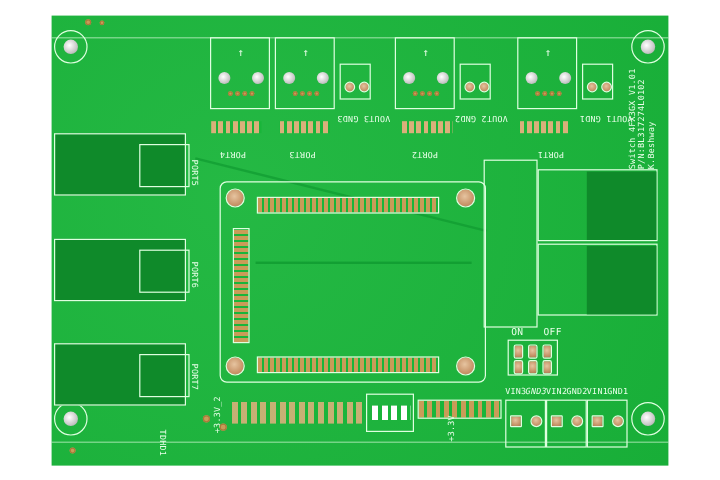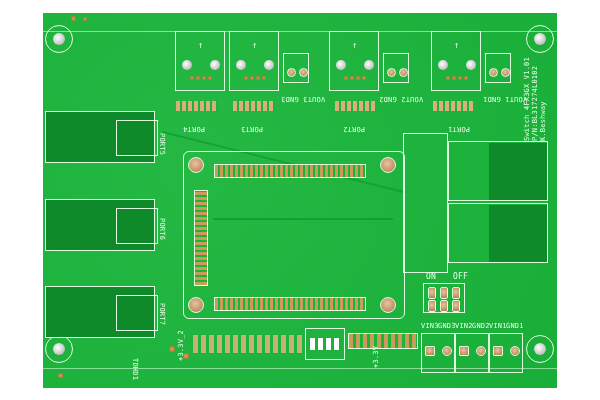--- a/index.html
+++ b/index.html
@@ -153,21 +153,21 @@
     <div class="abs bigpad" style="left:4px;top:3px;width:6px;height:10px;border-radius:2px;"></div>
     <div class="abs bigpad" style="left:16px;top:3px;width:6px;height:10px;border-radius:2px;"></div>
     <div class="abs bigpad" style="left:28px;top:3px;width:6px;height:10px;border-radius:2px;"></div>
     <div class="abs bigpad" style="left:4px;top:16px;width:6px;height:10px;border-radius:2px;"></div>
     <div class="abs bigpad" style="left:16px;top:16px;width:6px;height:10px;border-radius:2px;"></div>
     <div class="abs bigpad" style="left:28px;top:16px;width:6px;height:10px;border-radius:2px;"></div>
   </div>
 
   <div class="abs" style="left:378px;top:310px;display:flex;gap:1px;">
     <span class="silk" style="width:16px;">VIN3</span>
-    <span class="silk" style="width:16px;">GND3</span>
+    <span class="silk" style="width:16px;font-style:italic;">GND3</span>
     <span class="silk" style="width:16px;text-align:center;">VIN2</span>
     <span class="silk" style="width:16px;">GND2</span>
     <span class="silk" style="width:16px;">VIN1</span>
     <span class="silk" style="width:16px;text-align:center;">GND1</span>
   </div>
   <div class="abs outline" style="left:378px;top:320px;width:34px;height:40px;">
     <div class="abs bigpad" style="left:3px;top:12px;width:8px;height:8px;border-radius:1px;"></div>
     <div class="abs bigpad" style="left:20px;top:12px;width:8px;height:8px;"></div>
   </div>
   <div class="abs outline" style="left:412px;top:320px;width:34px;height:40px;">

